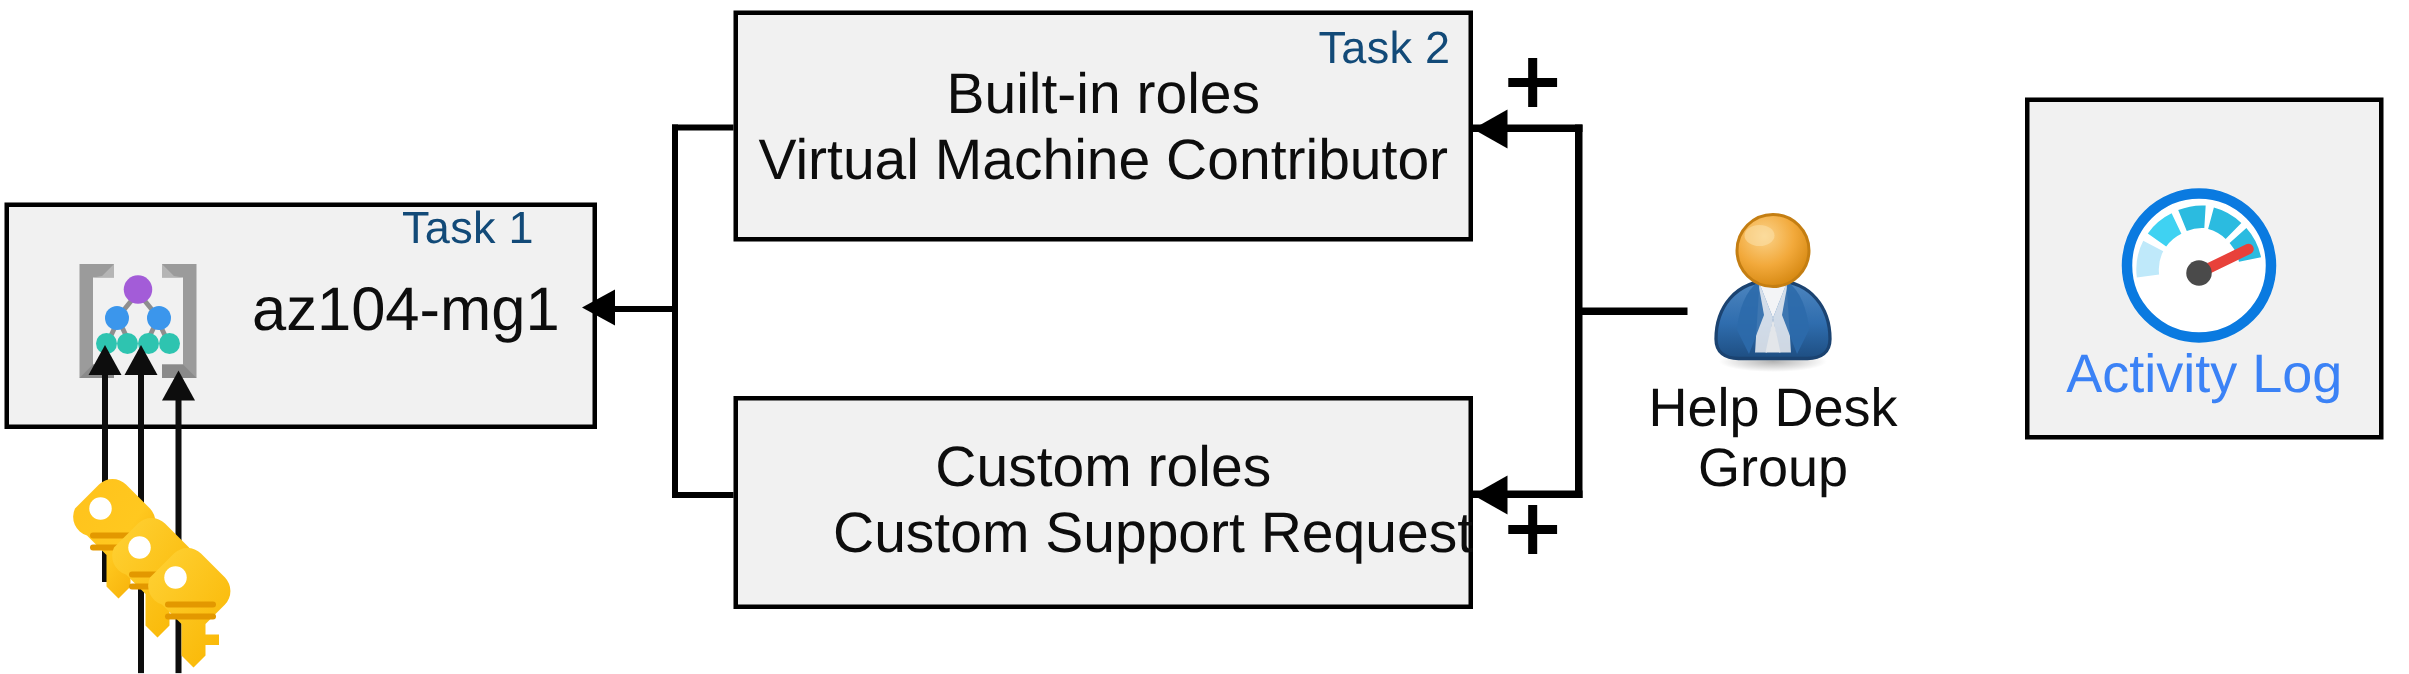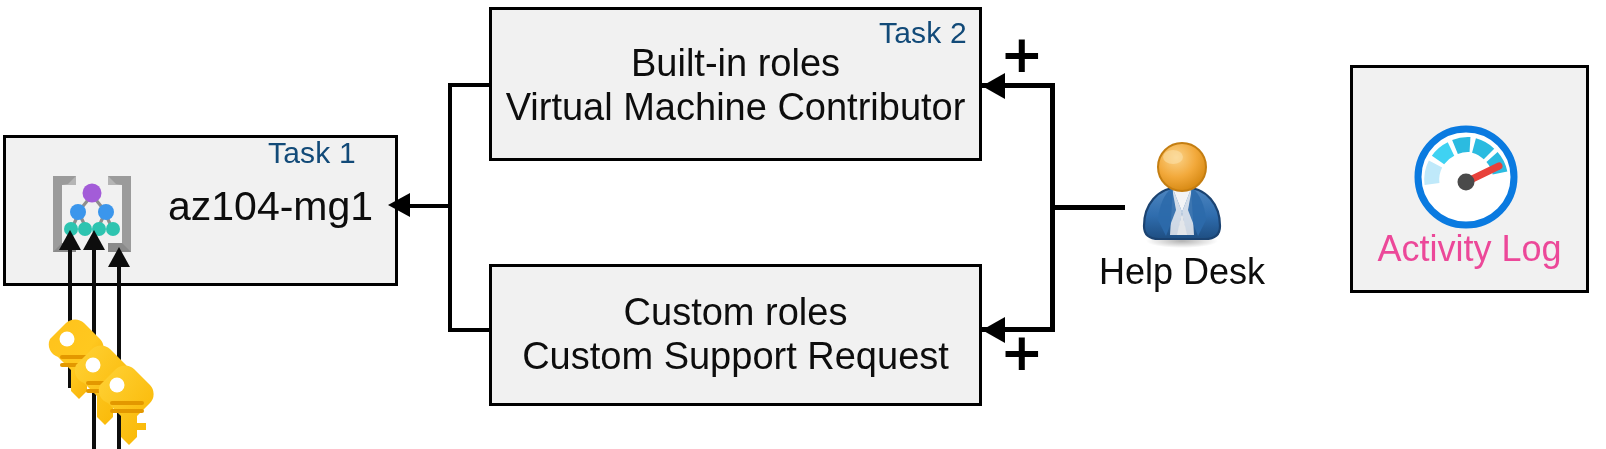--- a/index.html
+++ b/index.html
@@ -50,28 +50,28 @@
   #task2-label { left: 879px; top: 16px; }
   #task2-line1 { left: 0; top: 36px; width: 100%; }
   #task2-line2 { left: 0; top: 80px; width: 100%; }
   #task2-text-wrap { position: absolute; left: 489px; top: 7px; width: 493px; height: 154px; }
 
   
   #task3-box { left: 489px; top: 264px; width: 493px; height: 142px; }
   #task3-label { left: 879px; top: 270px; }
   #task3-text-wrap { position: absolute; left: 489px; top: 264px; width: 493px; height: 152px; }
   #task3-line1 { left: 0; top: 28px; width: 100%; }
-  #task3-line2 { left: 0; top: 72px; width: 100%; }
+  #task3-line2 { left: 0; top: 72px; width: 100%; text-align: right; }
 
   
   #task4-box { left: 1350px; top: 65px; width: 239px; height: 228px; }
   #task4-label { left: 1383px; top: 83px; font-size: 29px; }
   #task4-title {
     position: absolute; left: 1350px; top: 228px; width: 239px;
-    text-align: center; font-size: 36px; color: #ec4899; white-space: nowrap;
+    text-align: center; font-size: 36px; color: #3b82f6; white-space: nowrap;
   }
   #activity-log-icon { position: absolute; left: 1414px; top: 125px; width: 104px; height: 104px; }
 
   
   .conn {
     position: absolute;
     background: #000000;
   }
   
   #trunk-right   { left: 1050px; top: 83px;  width: 5px;  height: 249px; }
@@ -228,20 +228,21 @@
     <path d="M50,72 L45,95 L55,95 Z" fill="#E3E6EA"></path>
 
     <path d="M40,48 C32,54 27,66 26,80 L34,96 L44,70 Z" fill="#2C6AAB" opacity="0.9"></path>
     <path d="M60,48 C68,54 73,66 74,80 L66,96 L56,70 Z" fill="#2C6AAB" opacity="0.9"></path>
 
     <circle cx="50" cy="27" r="24" fill="url(#headGrad)" stroke="#C47E12" stroke-width="2"></circle>
     <ellipse cx="41" cy="17" rx="10" ry="7" fill="#FCE2AC" opacity="0.55"></ellipse>
   </svg>
   <div id="person-label">
     <div>Help Desk</div>
+    <div>Group</div>
   </div>
 
   <div class="box" id="task4-box"></div>
   <svg id="activity-log-icon" viewBox="0 0 104 104">
     <circle cx="52" cy="52" r="48" fill="#ffffff" stroke="#0A7AE0" stroke-width="7"></circle>
 
     <g stroke-width="15" fill="none" stroke-linecap="butt">
       <path d="M18,59 A34,34 0 0,1 21.5,39" stroke="#BFE9FA"></path>
       <path d="M24,35 A34,34 0 0,1 37,24" stroke="#3FD2F2"></path>
       <path d="M41,22 A34,34 0 0,1 56,19.5" stroke="#2BBBE0"></path>

